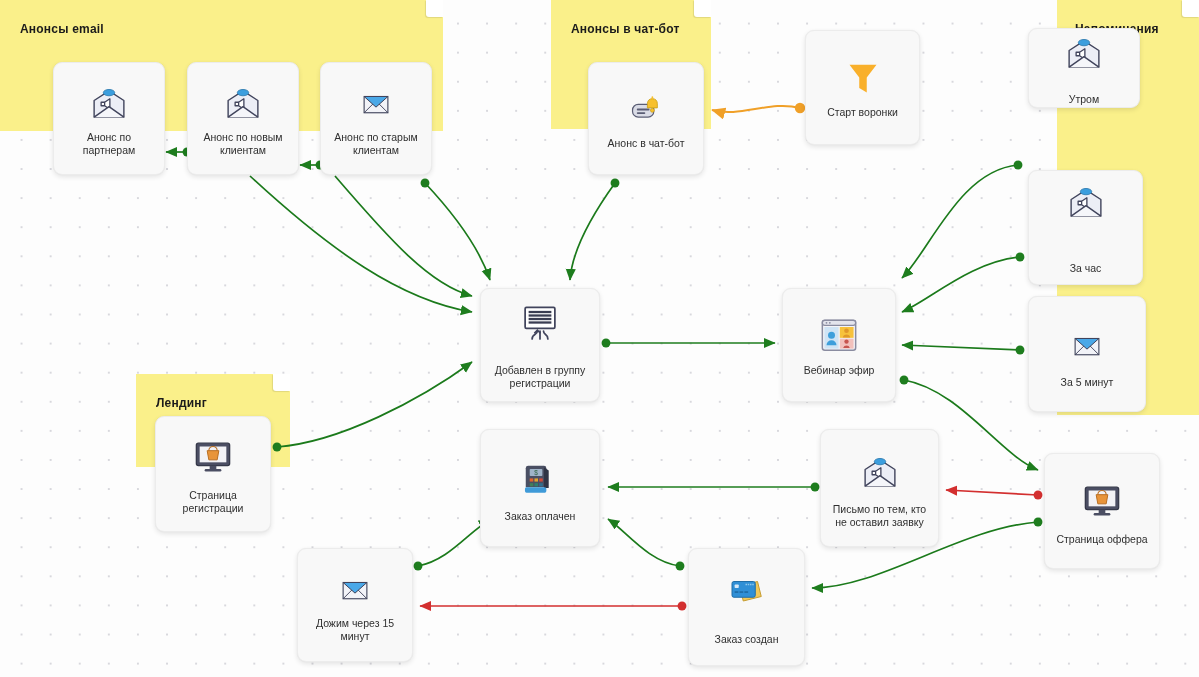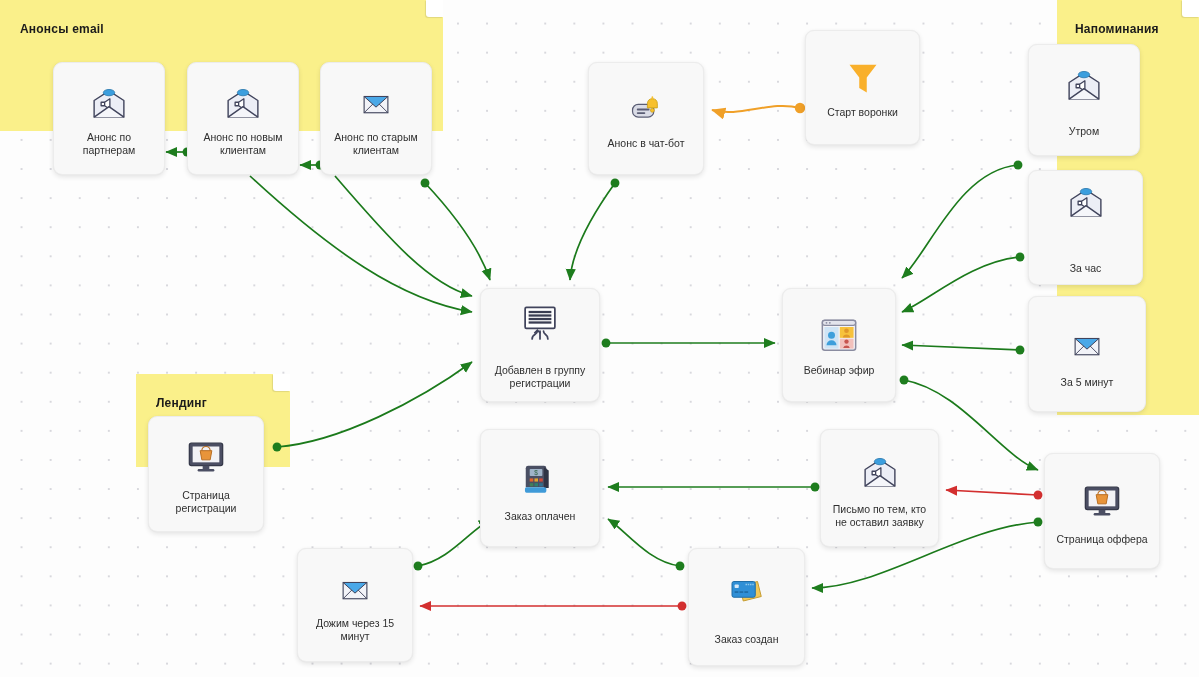--- a/index.html
+++ b/index.html
@@ -86,20 +86,24 @@
 </style>
 </head>
 <body>
 
 <div id="canvas">
 
   <div class="sticky" id="sticky-0" style="left: 0px; top: 0px; width: 443px; height: 131px;">
     <span class="fold"></span>
     <div class="sticky-title" style="left: 20px; top: 22px;">Анонсы email</div>
   </div>
+  <div class="sticky" id="sticky-1" style="left: 551px; top: 0px; width: 160px; height: 129px;">
+    <span class="fold"></span>
+    <div class="sticky-title" style="left: 20px; top: 22px;">Анонсы в чат-бот</div>
+  </div>
   <div class="sticky" id="sticky-2" style="left: 136px; top: 374px; width: 154px; height: 93px;">
     <span class="fold"></span>
     <div class="sticky-title" style="left: 20px; top: 22px;">Лендинг</div>
   </div>
   <div class="sticky" id="sticky-3" style="left: 1057px; top: 0px; width: 142px; height: 415px;">
     <span class="fold"></span>
     <div class="sticky-title" style="left: 18px; top: 22px;">Напоминания</div>
   </div>
 
   <svg id="edges" viewBox="0 0 1199 677">
@@ -208,21 +212,21 @@
         <div class="node-label">Анонс в чат-бот</div>
       </div>
       <div class="node" style="left: 805px; top: 30px; width: 115px; height: 115px;">
         <div class="node-ico">
           <svg width="36" height="40" viewBox="0 0 48 48">
             <path d="M6 5 L42 5 L29 22 L29 42 L19 36 L19 22 Z" fill="#f9b02b"></path>
           </svg>
         </div>
         <div class="node-label">Старт воронки</div>
       </div>
-      <div class="node" style="left: 1028px; top: 44px; width: 112px; height: 112px; gap: 12px;">
+      <div class="node" style="left: 1028px; top: 28px; width: 112px; height: 80px; gap: 12px;">
         <div class="node-ico">
           <svg width="46" height="42" viewBox="0 0 48 48">
             <path d="M7 20 L24 9 L41 20 L41 39 L7 39 Z" fill="#eceef6" stroke="#41445c" stroke-width="1.6" stroke-linejoin="round"></path>
             <ellipse cx="24" cy="11" rx="6.5" ry="3.6" fill="#3b9ede" stroke="#2e7cb0" stroke-width="1"></ellipse>
             <path d="M19 22 L25 18 L25 30 L19 26 Z M19 22 L15 22 L15 26 L19 26 Z" fill="#fff" stroke="#41445c" stroke-width="1.5" stroke-linejoin="round"></path>
             <path d="M7 39 L24 27 L41 39" fill="#f5f6fa" stroke="#41445c" stroke-width="1.6" stroke-linejoin="round"></path>
           </svg>
         </div>
         <div class="node-label">Утром</div>
       </div>
@@ -278,21 +282,21 @@
             <circle cx="15" cy="22" r="4.2" fill="#3e9fdb"></circle>
             <path d="M9 34 a6 6 0 0 1 12 0 z" fill="#3e9fdb"></path>
             <circle cx="33" cy="16.5" r="2.8" fill="#e0972a"></circle>
             <path d="M28.5 24.5 a4.6 4.6 0 0 1 9 0 z" fill="#e0972a"></path>
             <circle cx="33" cy="29.5" r="2.6" fill="#c7564f"></circle>
             <path d="M29 37.2 a4.2 4.2 0 0 1 8 0 z" fill="#c7564f"></path>
           </svg>
         </div>
         <div class="node-label">Вебинар эфир</div>
       </div>
-      <div class="node tall" style="left: 148px; top: 416px; width: 116px; height: 116px;">
+      <div class="node tall" style="left: 155px; top: 416px; width: 116px; height: 116px;">
         <div class="node-ico">
           <svg width="44" height="40" viewBox="0 0 48 48">
             <rect x="4" y="5" width="40" height="27" rx="2.5" fill="#4b4e63" stroke="#353849" stroke-width="1.5"></rect>
             <rect x="8" y="9" width="32" height="19" fill="#f2f2f6"></rect>
             <path d="M17 14 h14 l-2 11 h-10 z" fill="#e8943a" stroke="#b96f24" stroke-width="1.2"></path>
             <path d="M19 14 a5 5 0 0 1 10 0" fill="none" stroke="#b96f24" stroke-width="1.4"></path>
             <rect x="20" y="32" width="8" height="4" fill="#4b4e63"></rect>
             <rect x="14" y="36" width="20" height="3" rx="1.4" fill="#4b4e63"></rect>
           </svg>
         </div>

